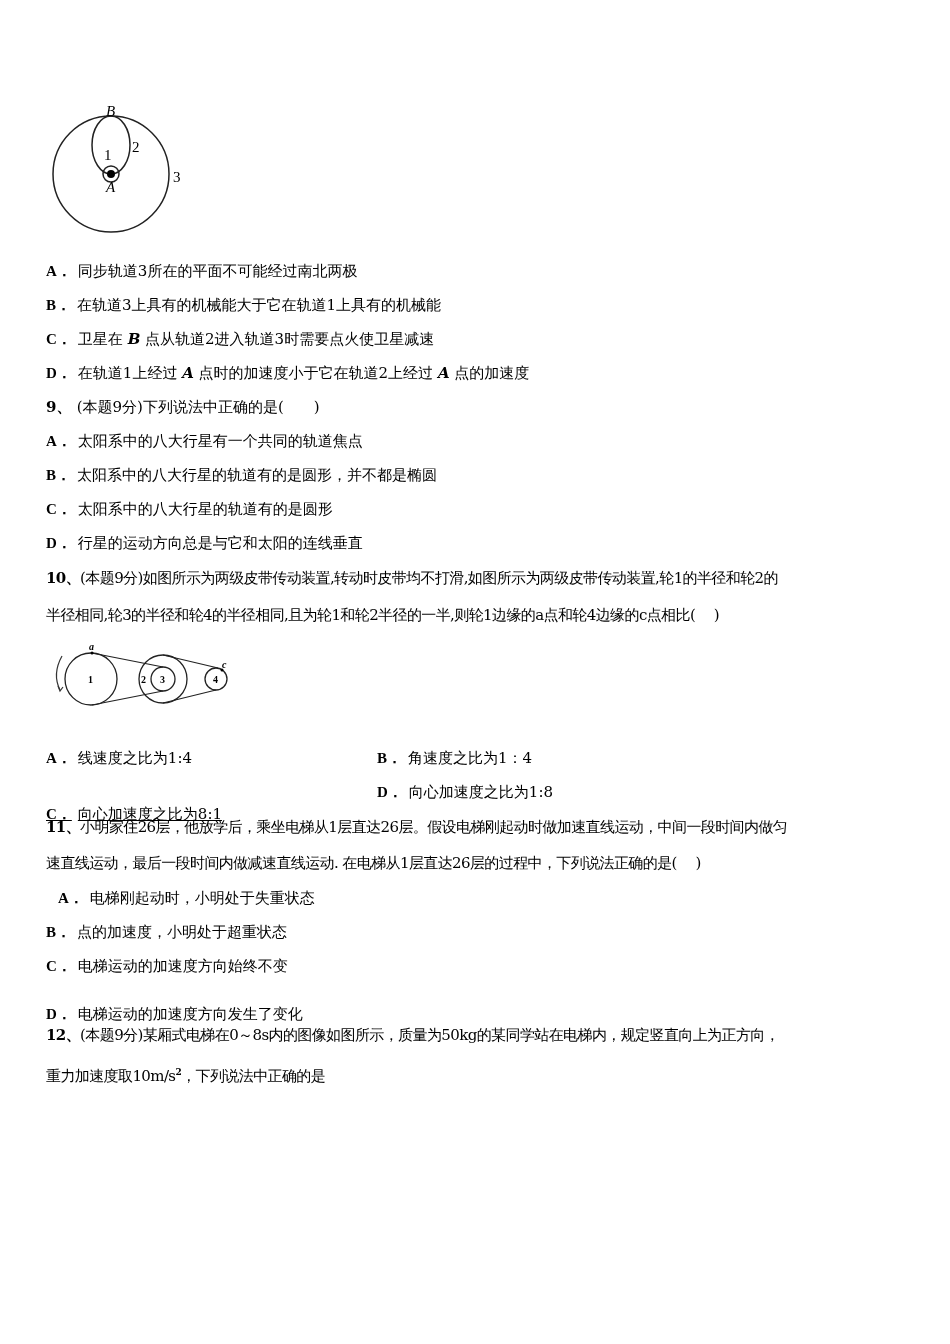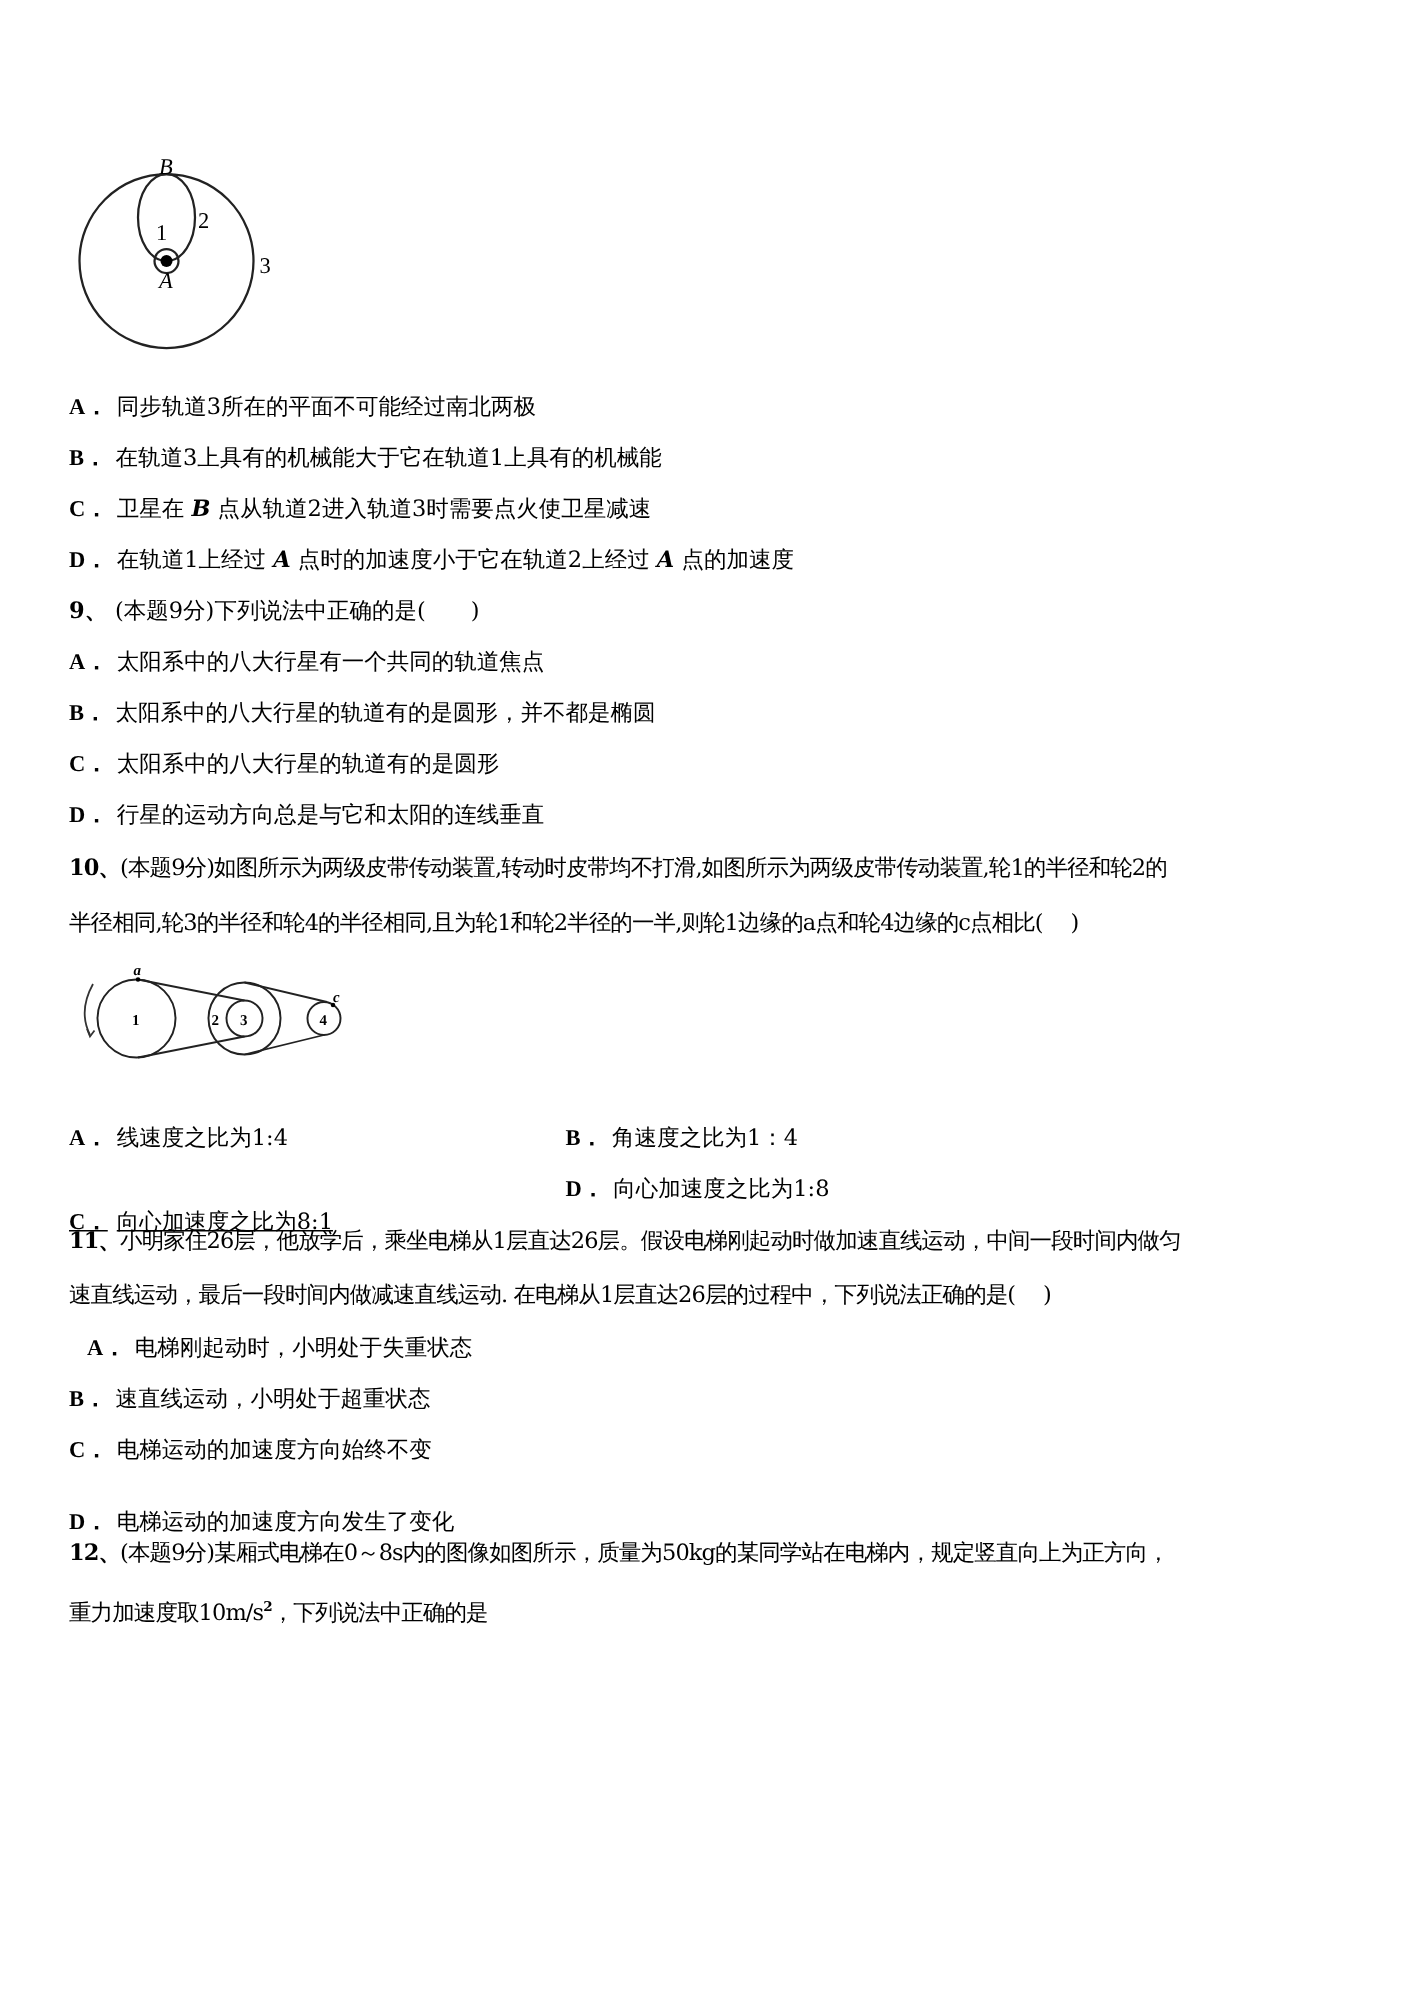--- a/index.html
+++ b/index.html
@@ -114,21 +114,21 @@
 <div class="line condensed" style="top:817px;">
   <span class="q-num">11、</span><span class="q-text">小明家住26层，他放学后，乘坐电梯从1层直达26层。假设电梯刚起动时做加速直线运动，中间一段时间内做匀</span>
 </div>
 <div class="line condensed" style="top:853px;">
   <span class="q-text">速直线运动，最后一段时间内做减速直线运动. 在电梯从1层直达26层的过程中，下列说法正确的是(　 )</span>
 </div>
 <div class="line" style="top:888px;margin-left:12px;">
   <span class="opt-label">A．</span><span class="opt-text">电梯刚起动时，小明处于失重状态</span>
 </div>
 <div class="line" style="top:922px;">
-  <span class="opt-label">B．</span><span class="opt-text">速直线运动，小明处于超重状态</span>
+  <span class="opt-label">B．</span><span class="opt-text">点的加速度，小明处于超重状态</span>
 </div>
 <div class="line" style="top:956px;">
   <span class="opt-label">C．</span><span class="opt-text">电梯运动的加速度方向始终不变</span>
 </div>
 <div class="line" style="top:990px;margin-top:14px;">
   <span class="opt-label">D．</span><span class="opt-text">电梯运动的加速度方向发生了变化</span>
 </div>
 
 <div class="line condensed" style="top:1025px;">
   <span class="q-num">12、</span><span class="q-text">(本题9分)某厢式电梯在0～8s内的图像如图所示，质量为50kg的某同学站在电梯内，规定竖直向上为正方向，</span>

